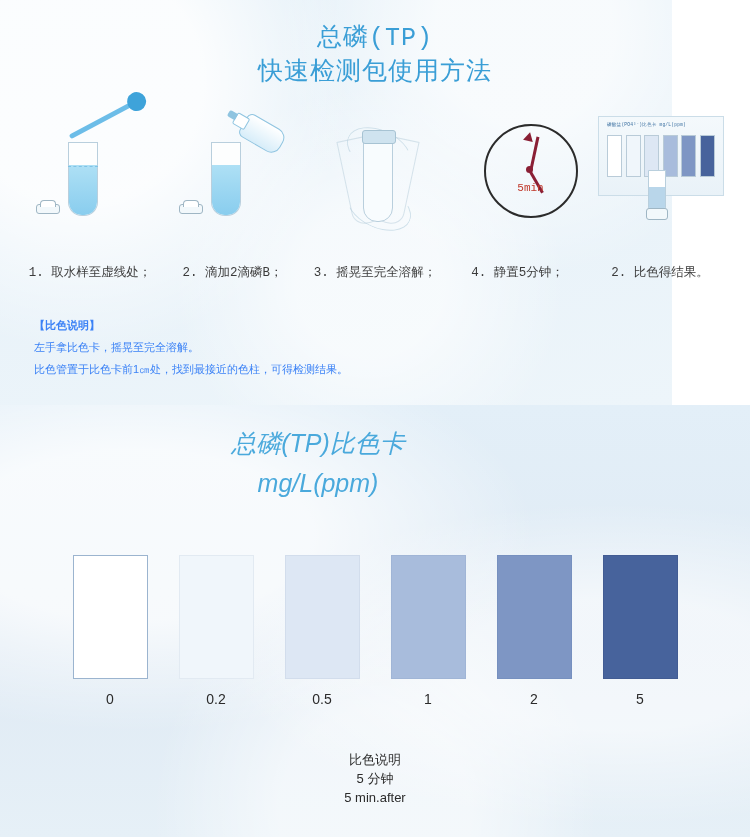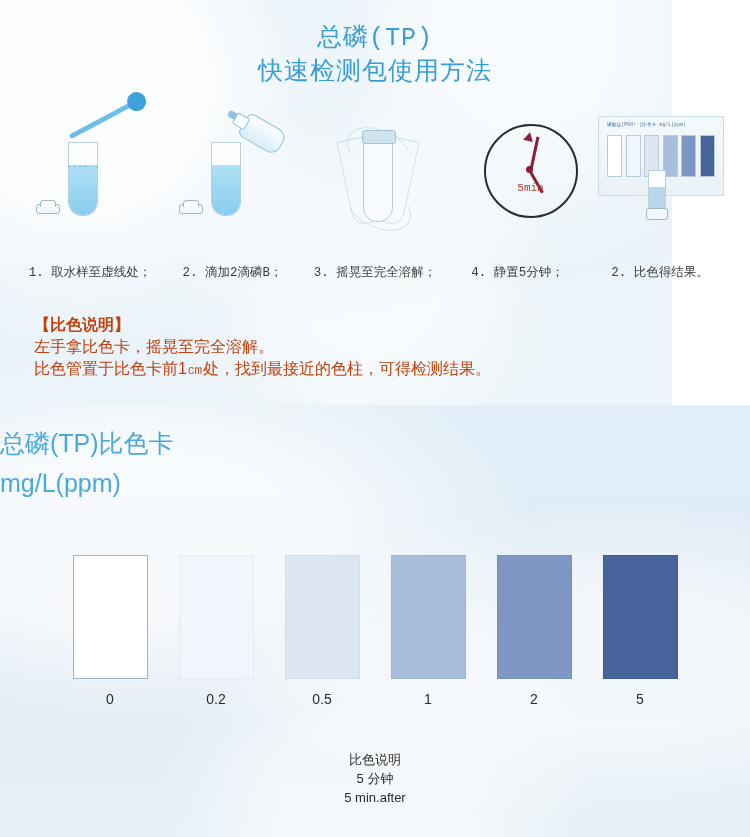--- a/index.html
+++ b/index.html
@@ -354,44 +354,46 @@
     border: 1.3px solid #9fb6c4;
     border-radius: 3px;
     background: #f2f8fb;
   }
 
   
   .note {
     position: absolute;
     left: 34px;
     top: 314px;
-    font-size: 16px;
-    color: #c2410c;
+    font-size: 11px;
+    color: #3b82f6;
     line-height: 22px;
   }
   .note-title { font-weight: bold; }
 
   
   .bottom-section {
     position: absolute;
     left: 0; top: 405px;
     width: 750px; height: 432px;
     background:
       radial-gradient(ellipse at 18% 30%, rgba(255,255,255,0.75) 0 20%, rgba(255,255,255,0) 46%),
       radial-gradient(ellipse at 82% 60%, rgba(255,255,255,0.6) 0 18%, rgba(255,255,255,0) 44%),
       radial-gradient(ellipse at 50% 95%, rgba(255,255,255,0.55) 0 18%, rgba(255,255,255,0) 42%),
       linear-gradient(180deg, #e3eff8 0%, #dfeaf4 55%, #e6f0f7 100%);
   }
   .card-title {
     position: absolute;
     left: 0; top: 18px;
     width: 636px;
+    text-align: center;
     color: #4aa9dc;
     font-size: 25px;
     line-height: 40px;
+    font-style: italic;
   }
   .card-unit {
     color: #4aa9dc;
     font-size: 25px;
   }
 
   .scale {
     position: absolute;
     left: 0; top: 150px;
     width: 750px;

